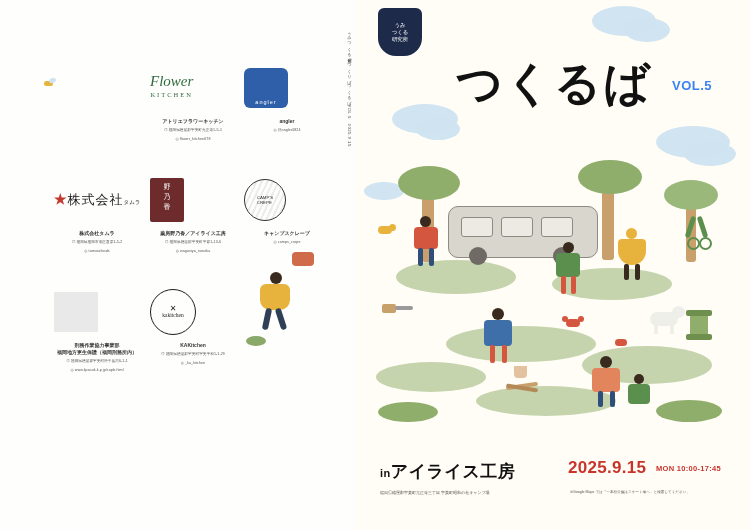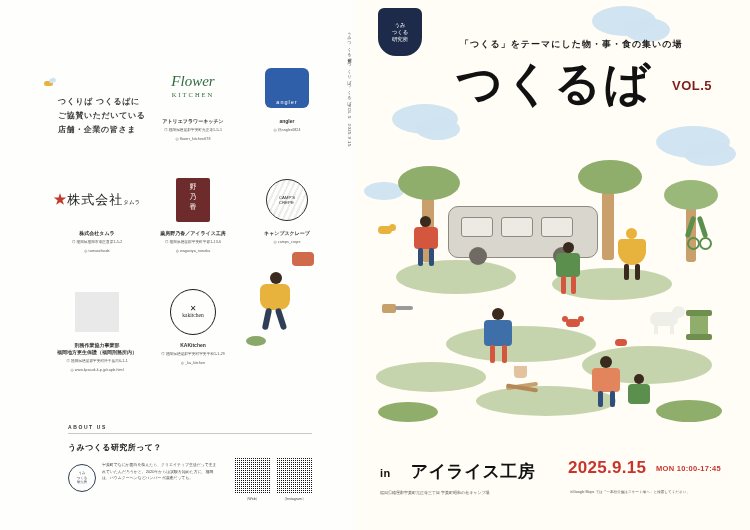--- a/index.html
+++ b/index.html
@@ -57,21 +57,21 @@
     width: 180px;
   }
   .sp-cell {
     position: absolute;
     width: 86px;
   }
   .sp-logo {
     height: 52px;
     display: flex;
     align-items: center;
-    justify-content: center;
+    justify-content: flex-start;
   }
   .sp-name {
     margin-top: 4px;
     font-size: 5px;
     color: #333;
     text-align: center;
     line-height: 7px;
     font-weight: bold;
   }
   .sp-line {
@@ -284,21 +284,21 @@
     font-size: 46px;
     line-height: 52px;
     font-weight: bold;
     letter-spacing: 2px;
   }
   #vol {
     position: absolute;
     left: 316px; top: 78px;
     font-size: 13px;
     font-weight: bold;
-    color: #7f1d1d;
+    color: #3b82f6;
     font-family: "Liberation Sans", sans-serif;
     letter-spacing: 0.5px;
   }
 
   
   #illust { position: absolute; left: 0; top: 150px; width: 394px; height: 290px; }
   .ground {
     position: absolute;
     background: #bfcfa5;
     border-radius: 50%;
@@ -332,21 +332,21 @@
     left: 24px; top: 22px;
     font-size: 17px;
     color: #111;
     font-weight: bold;
     letter-spacing: 0.5px;
     font-family: "Liberation Serif", serif;
   }
   #venue .in {
     font-size: 11px;
     font-family: "Liberation Sans", sans-serif;
-    margin-right: 20px;
+    margin-right: 0;
   }
   #date {
     position: absolute;
     left: 212px; top: 20px;
     font-size: 17px;
     color: #c8342c;
     font-weight: bold;
     letter-spacing: 0.3px;
   }
   #time {
@@ -375,23 +375,20 @@
 </style>
 </head>
 <body>
 
 <div id="page">
 
   <div id="back-cover">
 
     <div id="spine-text">うみつくる研究所　つくりばつくるば VOL.5　2025.9.15</div>
 
-    <div id="sponsor-head" style="white-space:pre-line;">つくりば つくるばに
-ご協賛いただいている
-店舗・企業の皆さま</div>
 
     <div style="position:absolute;left:44px;top:78px;width:14px;height:10px;">
       <div style="position:absolute;left:0;top:3px;width:9px;height:5px;background:#e8b33c;border-radius:3px;"></div>
       <div style="position:absolute;left:5px;top:0px;width:7px;height:5px;background:#cfe3f0;border-radius:50%;transform:rotate(-20deg);"></div>
     </div>
 
     <div class="sponsor-grid">
 
       <div class="sp-cell" style="left:0px; top:0px;">
         <div class="sp-logo">
@@ -458,53 +455,37 @@
 
     <div style="position:absolute;left:252px;top:262px;width:60px;height:100px;">
       <div style="position:absolute;left:18px;top:10px;width:12px;height:12px;border-radius:50%;background:#3a2a1e;"></div>
       <div style="position:absolute;left:8px;top:22px;width:30px;height:26px;background:#e8b33c;border-radius:6px 6px 10px 10px;"></div>
       <div style="position:absolute;left:12px;top:46px;width:6px;height:22px;background:#2f3f56;border-radius:3px;transform:rotate(12deg);"></div>
       <div style="position:absolute;left:26px;top:46px;width:6px;height:22px;background:#2f3f56;border-radius:3px;transform:rotate(-18deg);"></div>
       <div style="position:absolute;left:40px;top:-10px;width:22px;height:14px;background:#cf6a4a;border-radius:4px;"></div>
       <div style="position:absolute;left:-6px;top:74px;width:20px;height:10px;background:#8aa86a;border-radius:50%;"></div>
     </div>
 
-    <div id="about">
-      <div id="about-label">ABOUT US</div>
-      <div id="about-rule"></div>
-      <div id="about-title">うみつくる研究所って？</div>
-      <div id="about-seal" style="white-space:pre-line;">うみ
-つくる
-研究所</div>
-      <div id="about-body">宇美町でなにか面白を植えたら、クリエイティブ生活だって生まれていたんだろうかと。2020年からは実験を始めた方に、福岡は、バウムクーヘンなどハンバーガ議連だっても。</div>
-
-      <div class="qr" style="left:166px;"></div>
-      <div class="qr-cap" style="left:166px;">［Web］</div>
-
-      <div class="qr" style="left:208px;"></div>
-      <div class="qr-cap" style="left:208px;">［Instagram］</div>
-    </div>
   </div>
 
   <div id="front-cover">
     <div id="sky"></div>
 
     <div class="cloud" style="left:236px;top:6px;width:64px;height:30px;"></div>
     <div class="cloud" style="left:268px;top:18px;width:46px;height:24px;"></div>
     <div class="cloud" style="left:36px;top:104px;width:66px;height:30px;"></div>
     <div class="cloud" style="left:60px;top:118px;width:44px;height:22px;"></div>
     <div class="cloud" style="left:300px;top:126px;width:74px;height:32px;"></div>
     <div class="cloud" style="left:328px;top:142px;width:52px;height:24px;"></div>
     <div class="cloud" style="left:8px;top:182px;width:40px;height:18px;"></div>
 
     <div id="badge" style="white-space:pre-line;">うみ
 つくる
 研究所</div>
 
-    <div id="tagline">「つくる」をテーマにした物・事・食の集いの場</div>
 
     <div id="maintitle">
       <div style="margin-left:16px;">つくるば</div>
     </div>
     <div id="vol">VOL.5</div>
 
     <div id="illust">
 
       <div class="ground" style="left:40px;top:110px;width:120px;height:34px;"></div>
       <div class="ground" style="left:196px;top:118px;width:120px;height:32px;"></div>

